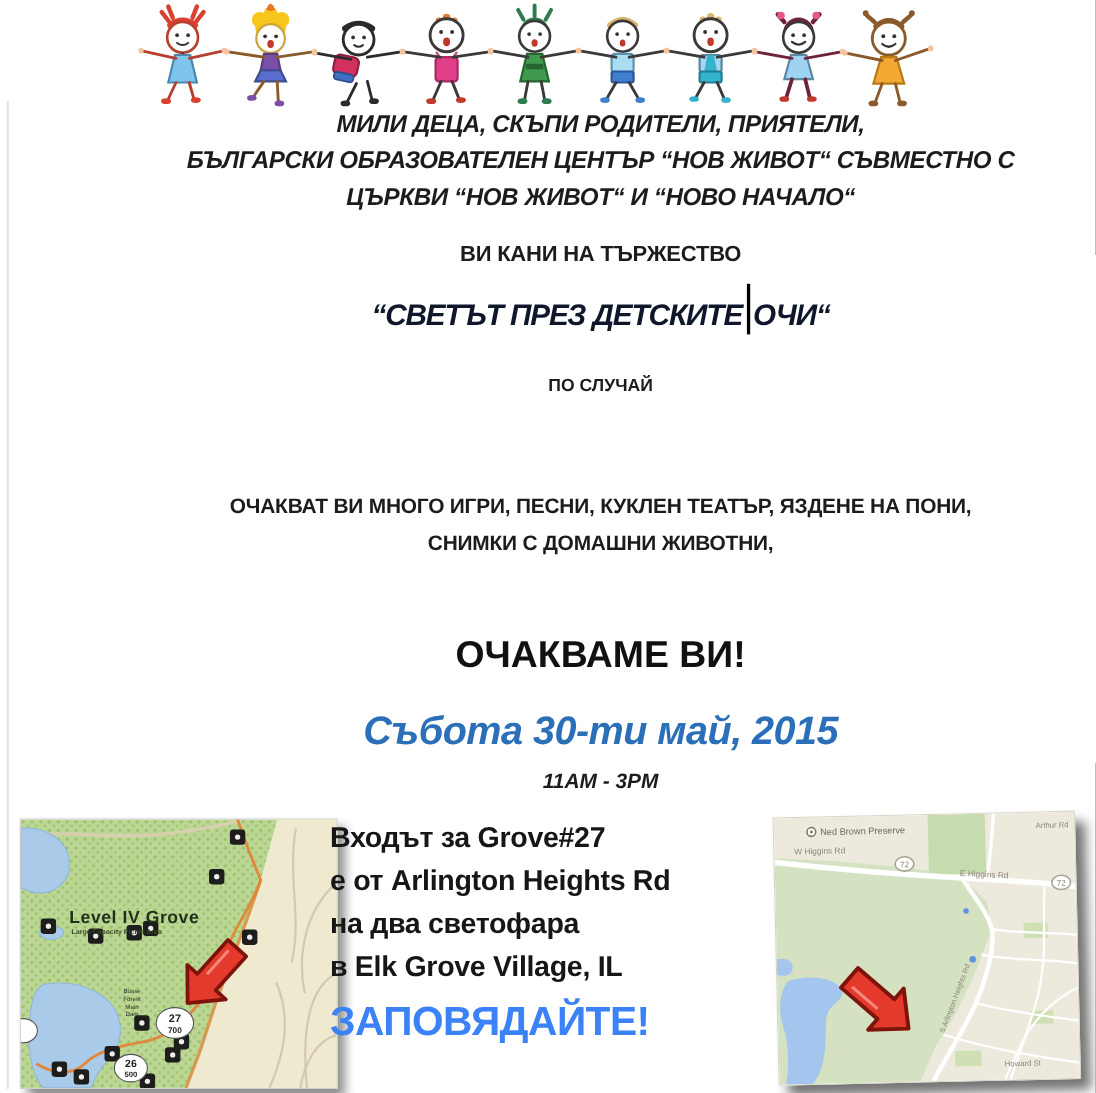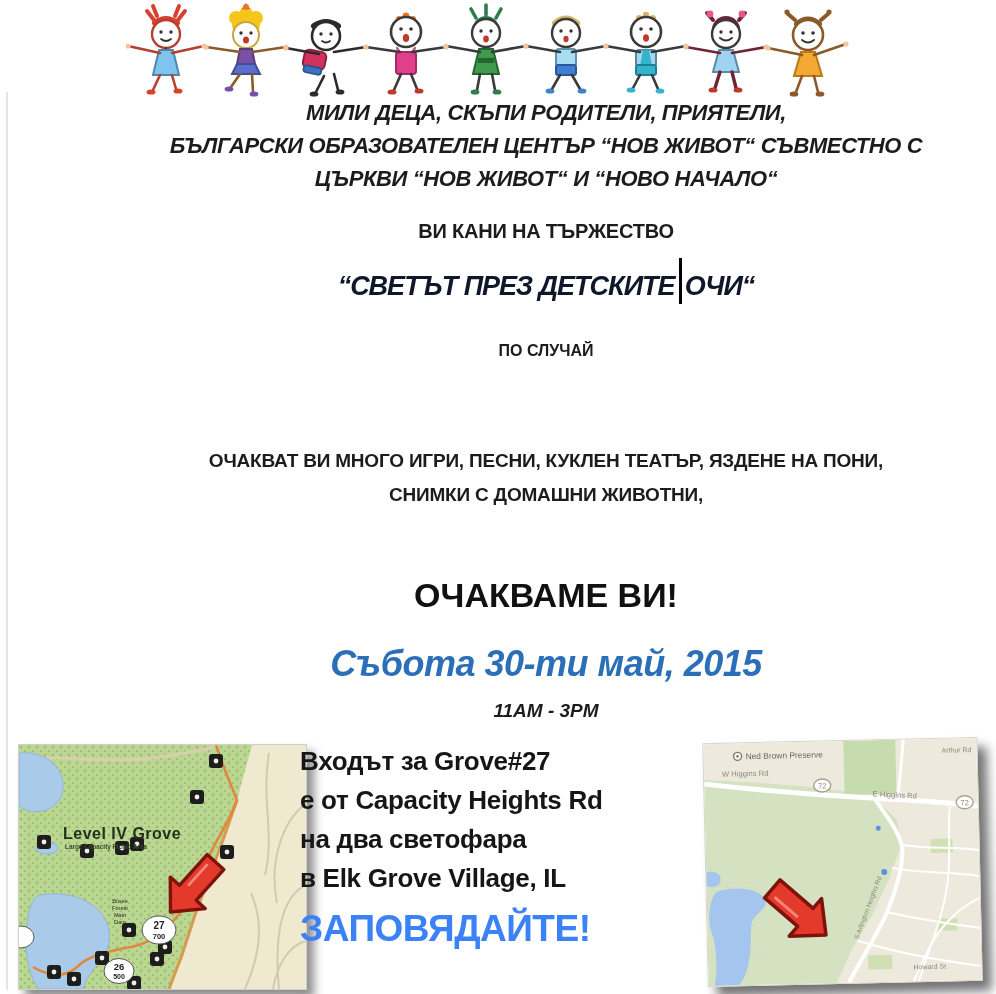--- a/index.html
+++ b/index.html
@@ -334,21 +334,21 @@
       <text x="46" y="104" font-family="Liberation Sans, sans-serif" font-size="6.4" font-weight="bold" fill="#3a4a28">Large Capacity Picnic Area</text>
       <g transform="translate(174,142) rotate(42) scale(1.12)">
         <polygon points="0,30 -21,7 -10,7 -10,-30 10,-30 10,7 21,7" fill="#e33a2c" stroke="#7e130b" stroke-width="3" stroke-linejoin="round"></polygon>
         <line x1="-4" y1="-24" x2="-4" y2="2" stroke="#f4887d" stroke-width="2.4"></line>
       </g>
     </svg>
   </div>
 
   <div class="directions">
     <div>Входът за Grove#27</div>
-    <div>е от Capacity Heights Rd</div>
+    <div>е от Arlington Heights Rd</div>
     <div>на два светофара</div>
     <div>в Elk Grove Village, IL</div>
     <div class="welcome">ЗАПОВЯДАЙТЕ!</div>
   </div>
 
   <div class="map map-right">
     <svg viewBox="0 0 273 242" width="273" height="242">
       <rect width="273" height="242" fill="#edeadd"></rect>
       <polygon points="0,36 55,40 110,46 152,52 170,58 192,80 196,105 182,140 165,175 143,210 128,242 0,242" fill="#d4e2c2"></polygon>
       <rect x="140" y="0" width="52" height="54" fill="#c7dcae"></rect>

